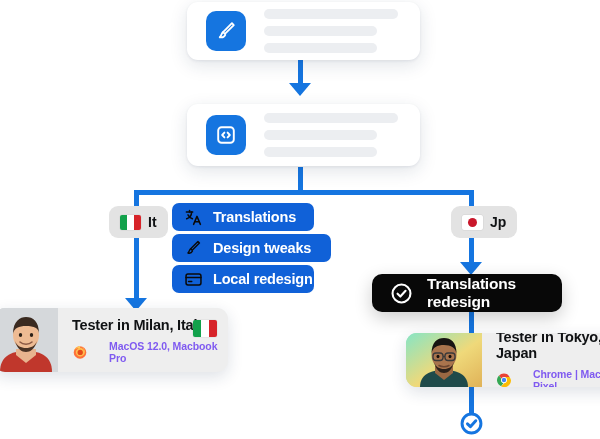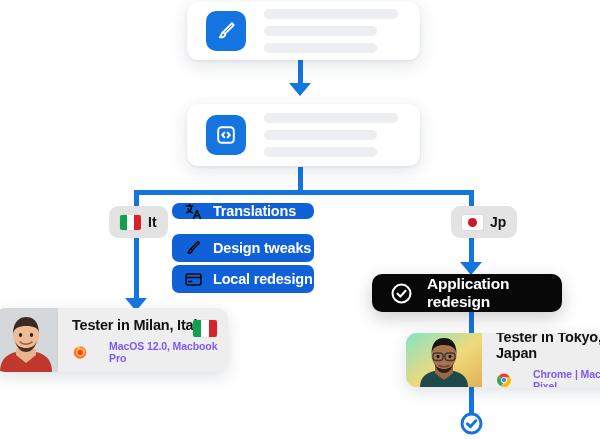--- a/index.html
+++ b/index.html
@@ -261,35 +261,35 @@
     <span>It</span>
   </div>
 
   <div class="badge" style="left:443px; top:206px;margin-left:8px;">
     <span class="flag flag-jp">
         <i></i>
       </span>
     <span>Jp</span>
   </div>
 
-  <div class="pill" style="left:172px; top:203px; width:142px; height:16px;">
+  <div class="pill" style="left:172px; top:203px; width:142px; height:28px;">
     <span class="p-icon">
       <svg width="19" height="19" viewBox="0 0 24 24" fill="none" stroke="#0a0a0a" stroke-width="1.9" stroke-linecap="round" stroke-linejoin="round">
         <path d="M3 5 h8"></path>
         <path d="M7 3.3 v1.7"></path>
         <path d="M9.6 5 C9.6 9 7 12.4 3.4 13.6"></path>
         <path d="M5 8.6 C6.3 11 8.3 12.8 10.6 13.6"></path>
         <path d="M12.1 20.7 L16.4 10.6 L20.7 20.7"></path>
         <path d="M13.6 17.4 h5.6"></path>
       </svg>
     </span>
     <span>Translations</span>
   </div>
 
-  <div class="pill" style="left:172px; top:234px; width:142px; height:28px;">
+  <div class="pill" style="left:172px; top:234px; width:159px; height:28px;">
     <span class="p-icon">
       <svg width="18" height="18" viewBox="0 0 24 24" fill="none" stroke="#0a0a0a" stroke-width="1.9" stroke-linecap="round" stroke-linejoin="round">
         <path d="M18.6 3.4 L20.6 5.4 L10.9 15.1 L8.9 13.1 Z"></path>
         <path d="M8.9 13.1 C7.3 14.3 7.1 16.7 5.3 18.7 C7.9 19.3 10.3 18.3 11.3 16.1"></path>
       </svg>
     </span>
     <span>Design tweaks</span>
   </div>
 
   <div class="pill" style="left:172px; top:265px; width:142px; height:28px;">
@@ -303,21 +303,21 @@
     <span>Local redesign</span>
   </div>
 
   <div class="black-card" style="left:372px; top:274px; width:190px; height:38px;">
     <span class="bc-icon">
       <svg width="25" height="25" viewBox="0 0 24 24" fill="none" stroke="#ffffff" stroke-width="2" stroke-linecap="round" stroke-linejoin="round">
         <circle cx="12" cy="12" r="8.6"></circle>
         <polyline points="8.2,12.2 10.9,14.9 15.9,9.4"></polyline>
       </svg>
     </span>
-    <span>Application redesign</span>
+    <span>Translations redesign</span>
   </div>
 
   <div class="tester" style="left:-6px; top:308px; width:234px; height:64px;">
     <div class="avatar av-milan">
       <svg width="64" height="64" viewBox="0 0 64 64" preserveAspectRatio="xMidYMid slice">
         <rect width="64" height="64" fill="#d5d8db"></rect>
         <path d="M6 64 C6 49 16 43 32 43 C48 43 58 49 58 64 Z" fill="#c0372c"></path>
         <path d="M22 47 L32 55 L42 47 L42 41 H22 Z" fill="#e8b48f"></path>
         <ellipse cx="32" cy="27" rx="13" ry="15" fill="#eebb93"></ellipse>
         <path d="M19 26 C19 13 26 9 32 9 C39 9 45 13 45 26 C45 20 40 18 32 18 C25 18 20 20 19 26 Z" fill="#3a2a20"></path>

